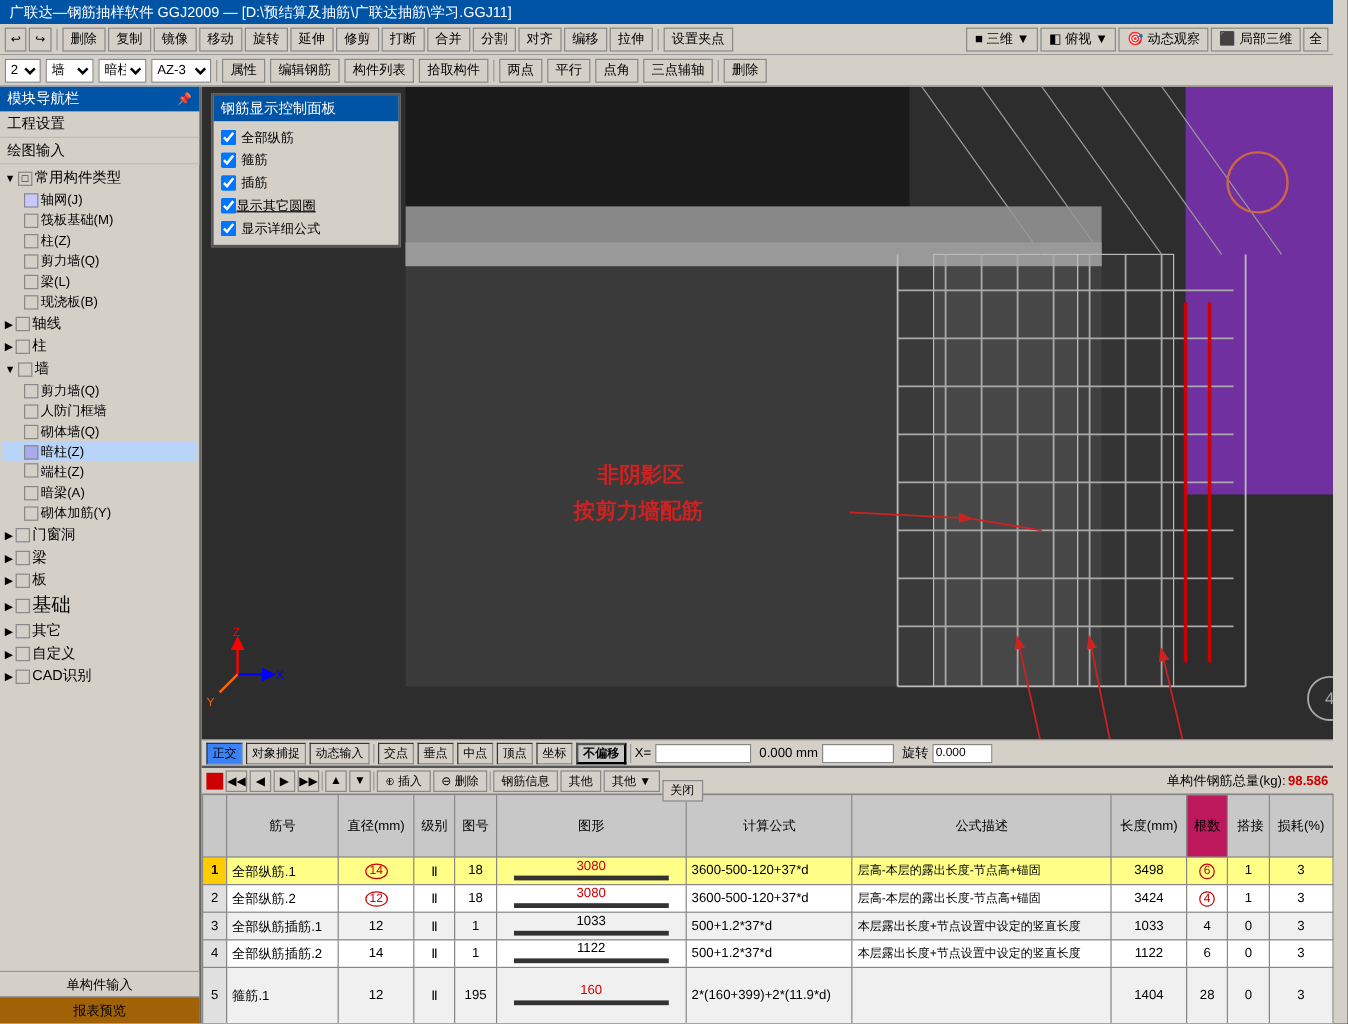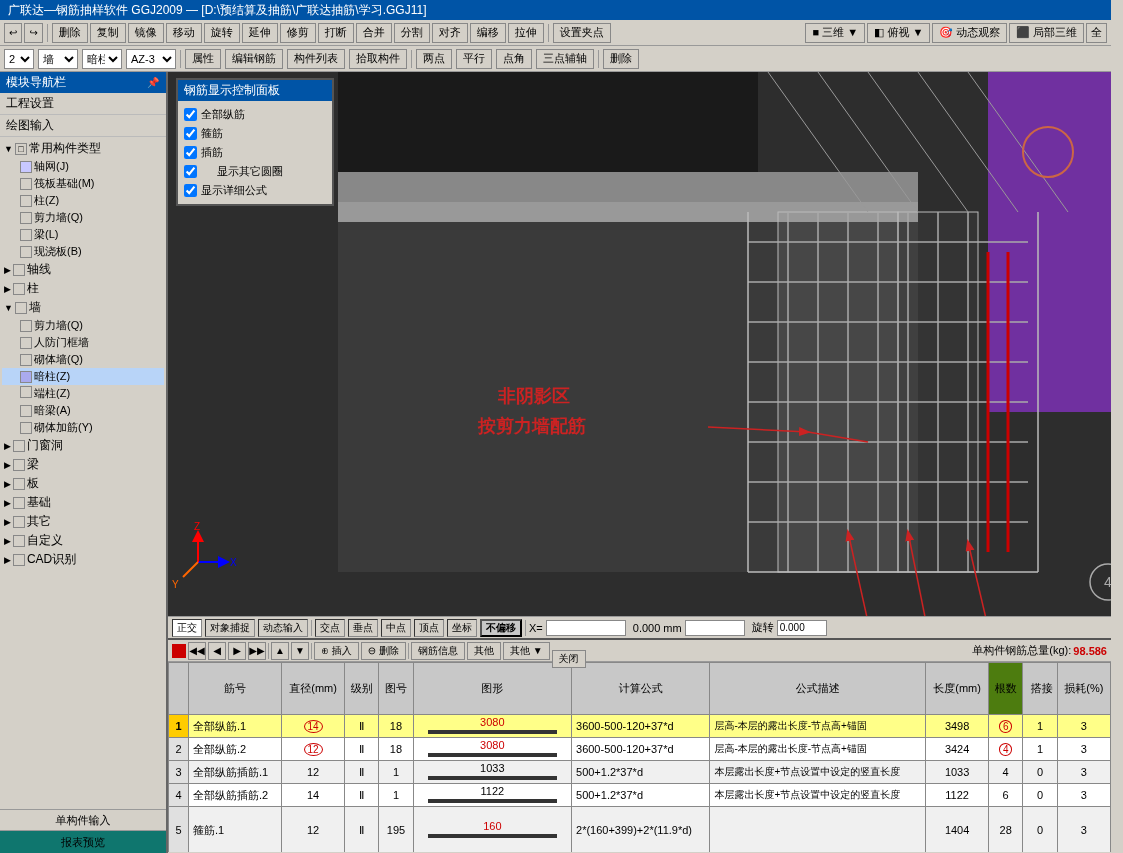--- a/index.html
+++ b/index.html
@@ -178,21 +178,21 @@
           <span style="font-size:12px;">梁</span>
         </div>
         <div style="display:flex;align-items:center;gap:2px;padding:1px 2px;cursor:pointer;">
           <span style="font-size:9px;">▶</span>
           <span style="width:12px;height:12px;border:1px solid #888;display:inline-flex;align-items:center;justify-content:center;font-size:9px;background:#d4d0c8;"></span>
           <span style="font-size:12px;">板</span>
         </div>
         <div style="display:flex;align-items:center;gap:2px;padding:1px 2px;cursor:pointer;">
           <span style="font-size:9px;">▶</span>
           <span style="width:12px;height:12px;border:1px solid #888;display:inline-flex;align-items:center;justify-content:center;font-size:9px;background:#d4d0c8;"></span>
-          <span style="font-size:12px;font-family:Liberation Serif, serif;">基础</span>
+          <span style="font-size:16px;font-family:Liberation Serif, serif;">基础</span>
         </div>
         <div style="display:flex;align-items:center;gap:2px;padding:1px 2px;cursor:pointer;">
           <span style="font-size:9px;">▶</span>
           <span style="width:12px;height:12px;border:1px solid #888;display:inline-flex;align-items:center;justify-content:center;font-size:9px;background:#d4d0c8;"></span>
           <span style="font-size:12px;">其它</span>
         </div>
         <div style="display:flex;align-items:center;gap:2px;padding:1px 2px;cursor:pointer;">
           <span style="font-size:9px;">▶</span>
           <span style="width:12px;height:12px;border:1px solid #888;display:inline-flex;align-items:center;justify-content:center;font-size:9px;background:#d4d0c8;"></span>
           <span style="font-size:12px;">自定义</span>
@@ -200,21 +200,21 @@
         <div style="display:flex;align-items:center;gap:2px;padding:1px 2px;cursor:pointer;">
           <span style="font-size:9px;">▶</span>
           <span style="width:12px;height:12px;border:1px solid #888;display:inline-flex;align-items:center;justify-content:center;font-size:9px;background:#d4d0c8;"></span>
           <span style="font-size:12px;">CAD识别</span>
         </div>
       </div>
 
       <div style="height:22px;background:#d4d0c8;border-top:1px solid #999;display:flex;align-items:center;justify-content:center;font-size:11px;cursor:pointer;border-bottom:1px solid #999;">
         <span>单构件输入</span>
       </div>
-      <div style="height:22px;background:#0f766e;display:flex;align-items:center;justify-content:center;font-size:11px;cursor:pointer;">
+      <div style="height:22px;background:#a16207;display:flex;align-items:center;justify-content:center;font-size:11px;cursor:pointer;">
         <span>报表预览</span>
       </div>
     </div>
 
     <div style="flex:1; display:flex; flex-direction:column; overflow:hidden; min-width:0;">
 
       <div style="flex:1; background:#2d2d2d; position:relative; overflow:hidden; min-height:0;">
 
         <div style="position:absolute;left:8px;top:6px;width:158px;background:#d4d0c8;border:2px solid #555;z-index:10;">
           <div style="background:#0054a6;color:white;font-size:12px;padding:2px 6px;">钢筋显示控制面板</div>
@@ -224,21 +224,21 @@
               <span>全部纵筋</span>
             </div>
             <div style="display:flex;align-items:center;gap:4px;font-size:11px;padding:2px 0;cursor:pointer;">
               <input type="checkbox" checked="" style="">
               <span>箍筋</span>
             </div>
             <div style="display:flex;align-items:center;gap:4px;font-size:11px;padding:2px 0;cursor:pointer;">
               <input type="checkbox" checked="" style="">
               <span>插筋</span>
             </div>
-            <div style="display:flex;align-items:center;gap:20px;font-size:11px;padding:2px 0;cursor:pointer;">
+            <div style="display:flex;align-items:center;gap:0;font-size:11px;padding:2px 0;cursor:pointer;text-decoration:underline;">
               <input type="checkbox" checked="" style="">
               <span>显示其它圆圈</span>
             </div>
             <div style="display:flex;align-items:center;gap:4px;font-size:11px;padding:2px 0;cursor:pointer;">
               <input type="checkbox" checked="" style="">
               <span>显示详细公式</span>
             </div>
           </div>
         </div>
 
@@ -329,21 +329,21 @@
             </marker>
           </defs>
 
           <line x1="820" y1="180" x2="820" y2="480" stroke="#cc0000" stroke-width="3"></line>
           <line x1="840" y1="180" x2="840" y2="480" stroke="#cc0000" stroke-width="3"></line>
 
         </svg>
       </div>
 
       <div style="height:22px;background:#d4d0c8;border-top:1px solid #999;display:flex;align-items:center;padding:0 4px;gap:3px;flex-shrink:0;">
-        <button style="height:18px;padding:0 4px;font-size:10px;border:1px inset #888;background:#ffffff;cursor:pointer;">正交</button>
+        <button style="height:18px;padding:0 4px;font-size:10px;border:1px inset #888;background:#3b82f6;cursor:pointer;">正交</button>
         <button style="height:18px;padding:0 4px;font-size:10px;border:1px inset #888;background:#d4d0c8;cursor:pointer;">对象捕捉</button>
         <button style="height:18px;padding:0 4px;font-size:10px;border:1px inset #888;background:#d4d0c8;cursor:pointer;">动态输入</button>
         <div style="width:1px;height:16px;background:#999;"></div>
         <button style="height:18px;padding:0 4px;font-size:10px;border:1px inset #888;background:#d4d0c8;cursor:pointer;">交点</button>
         <button style="height:18px;padding:0 4px;font-size:10px;border:1px inset #888;background:#d4d0c8;cursor:pointer;">垂点</button>
         <button style="height:18px;padding:0 4px;font-size:10px;border:1px inset #888;background:#d4d0c8;cursor:pointer;">中点</button>
         <button style="height:18px;padding:0 4px;font-size:10px;border:1px inset #888;background:#d4d0c8;cursor:pointer;">顶点</button>
         <button style="height:18px;padding:0 4px;font-size:10px;border:1px inset #888;background:#d4d0c8;cursor:pointer;">坐标</button>
         <button style="height:18px;padding:0 4px;font-size:10px;border:1px raised #888;background:#c8c8c8;cursor:pointer;font-weight:bold;">不偏移</button>
         <div style="width:1px;height:16px;background:#999;"></div>
@@ -385,21 +385,21 @@
               <tr>
                 <th style="background:#c8c8c8;border:1px solid #888;padding:2px 4px;text-align:center;white-space:nowrap;font-weight:normal;width:20px;"></th>
                 <th style="background:#c8c8c8;border:1px solid #888;padding:2px 4px;text-align:center;white-space:nowrap;font-weight:normal;">筋号</th>
                 <th style="background:#c8c8c8;border:1px solid #888;padding:2px 4px;text-align:center;white-space:nowrap;font-weight:normal;">直径(mm)</th>
                 <th style="background:#c8c8c8;border:1px solid #888;padding:2px 4px;text-align:center;white-space:nowrap;font-weight:normal;">级别</th>
                 <th style="background:#c8c8c8;border:1px solid #888;padding:2px 4px;text-align:center;white-space:nowrap;font-weight:normal;">图号</th>
                 <th style="background:#c8c8c8;border:1px solid #888;padding:2px 60px;text-align:center;white-space:nowrap;font-weight:normal;">图形</th>
                 <th style="background:#c8c8c8;border:1px solid #888;padding:2px 30px;text-align:center;white-space:nowrap;font-weight:normal;">计算公式</th>
                 <th style="background:#c8c8c8;border:1px solid #888;padding:2px 30px;text-align:center;white-space:nowrap;font-weight:normal;">公式描述</th>
                 <th style="background:#c8c8c8;border:1px solid #888;padding:2px 4px;text-align:center;white-space:nowrap;font-weight:normal;">长度(mm)</th>
-                <th style="background:#4d7c0f;border:1px solid #888;padding:2px 4px;text-align:center;white-space:nowrap;font-weight:normal;">根数</th>
+                <th style="background:#be185d;border:1px solid #888;padding:2px 4px;text-align:center;white-space:nowrap;font-weight:normal;">根数</th>
                 <th style="background:#c8c8c8;border:1px solid #888;padding:18px 4px;text-align:right;white-space:nowrap;font-weight:normal;">搭接</th>
                 <th style="background:#c8c8c8;border:1px solid #888;padding:2px 4px;text-align:center;white-space:nowrap;font-weight:normal;">损耗(%)</th>
               </tr>
             </thead>
             <tbody>
 
               <tr style="background:#ffff88;">
                 <td style="background:#ffcc00;border:1px solid #888;padding:1px 4px;text-align:center;font-weight:bold;">1</td>
                 <td style="border:1px solid #888;padding:1px 4px;background:#ffff88;">全部纵筋.1</td>
                 <td style="border:1px solid #888;padding:1px 4px;text-align:center;background:#ffff88;"><span style="display:inline-block;border:1px solid #cc0000;border-radius:50%;padding:0 3px;color:#cc0000;font-size:10px;">14</span></td>

